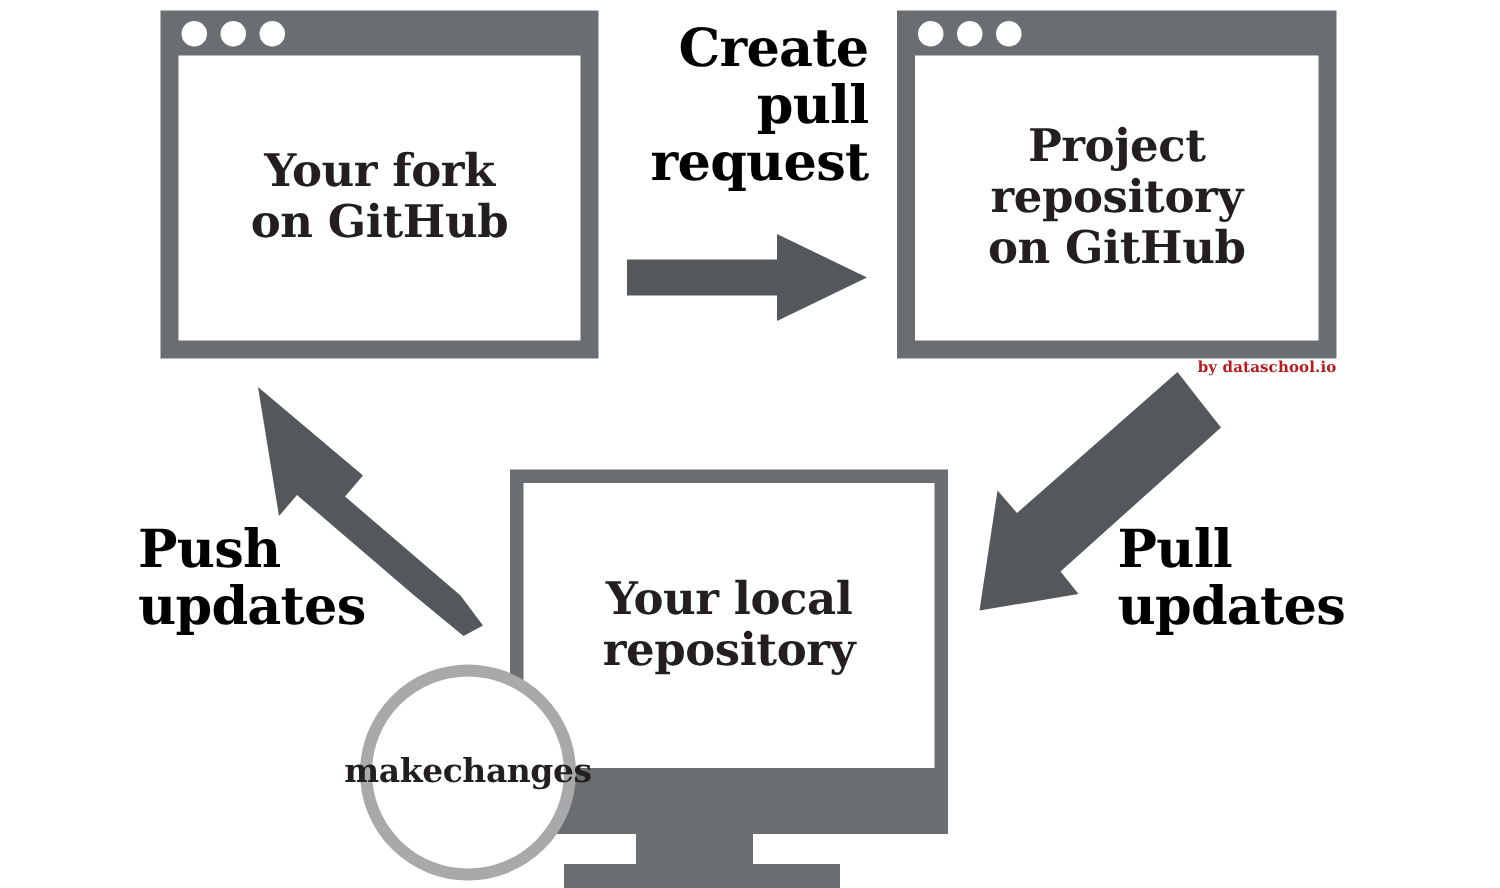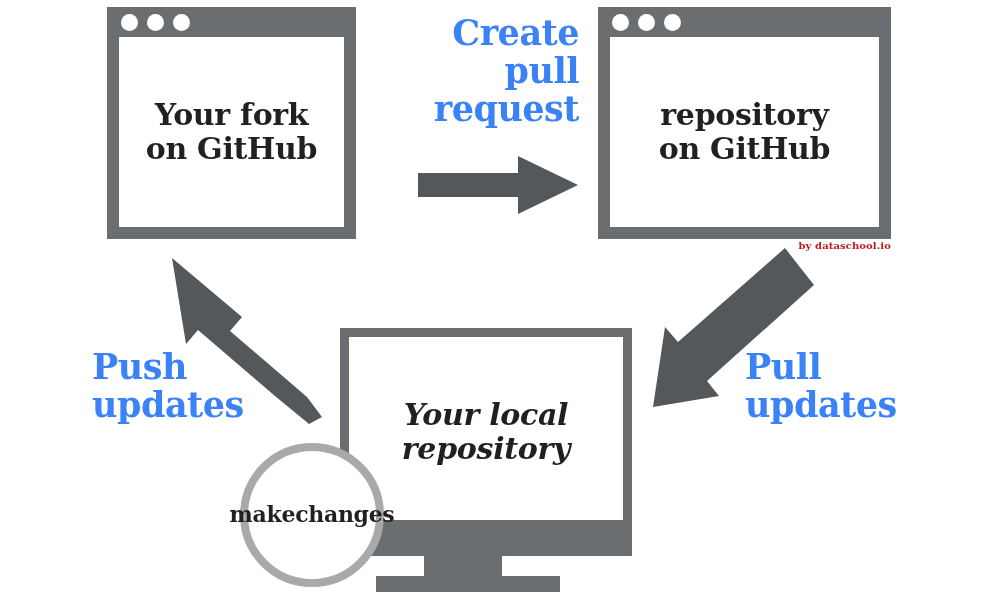--- a/index.html
+++ b/index.html
@@ -56,21 +56,21 @@
     text-align: center;
   }
   .screen-label {
     font-family: "DejaVu Serif", serif;
     font-weight: bold;
     color: #231f20;
     line-height: 1.14;
     letter-spacing: -0.3px;
   }
 
-  #window-fork { left: 107px; top: 7px; width: 249px; height: 232px; }
+  #window-fork { left: 107px; top: 7px; width: 292px; height: 232px; }
   #window-project { left: 598px; top: 7px; width: 293px; height: 232px; }
 
   #window-fork .screen-label { font-size: 30px; }
   #window-project .screen-label { font-size: 30px; }
 
   
   #attribution {
     position: absolute;
     left: 640px;
     top: 240px;
@@ -87,31 +87,30 @@
   #monitor {
     position: absolute;
     left: 340px;
     top: 312px;
     width: 292px;
     height: 280px;
   }
   #monitor-bezel {
     position: absolute;
     left: 0;
-    top: 16px;
+    top: 1px;
     width: 292px;
     height: 208px;
     border: 9px solid #6b6e70;
     background: #ffffff;
     box-sizing: border-box;
     display: flex;
     align-items: center;
     justify-content: center;
     text-align: center;
-    font-style: italic;
   }
   #monitor-bezel .screen-label { font-size: 30px; }
   #monitor-chin {
     position: absolute;
     left: 0;
     top: 208px;
     width: 292px;
     height: 36px;
     background: #6b6e70;
   }
@@ -156,21 +155,21 @@
     font-size: 22px;
     color: #231f20;
     letter-spacing: -0.3px;
   }
 
   
   .arrow-label {
     position: absolute;
     font-family: "DejaVu Serif", serif;
     font-weight: bold;
-    color: #3b82f6;
+    color: #000000;
     font-size: 35px;
     line-height: 1.08;
     letter-spacing: -0.5px;
     white-space: pre-line;
   }
   #label-create-pull-request {
     left: 405px;
     top: 14px;
     width: 174px;
     text-align: right;
@@ -218,20 +217,21 @@
   </div>
 
   <div class="browser" id="window-project">
     <div class="browser-chrome">
       <span class="dot"></span>
       <span class="dot"></span>
       <span class="dot"></span>
     </div>
     <div class="browser-screen">
       <div class="screen-label">
+        <div>Project</div>
         <div>repository</div>
         <div>on GitHub</div>
       </div>
     </div>
   </div>
 
   <div id="attribution">by dataschool.io</div>
 
   <div id="monitor">
     <div id="monitor-bezel">

